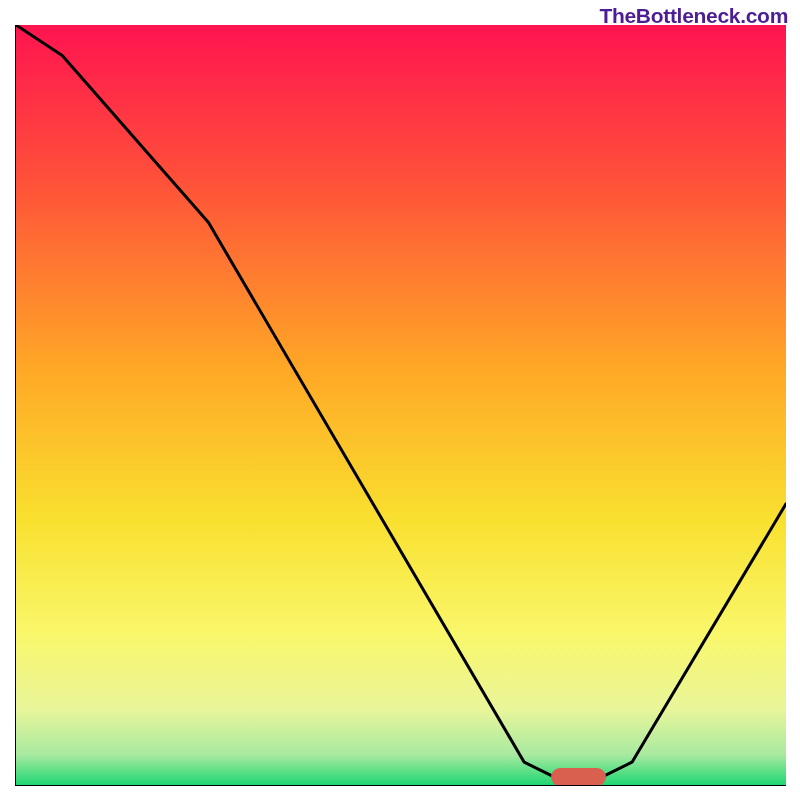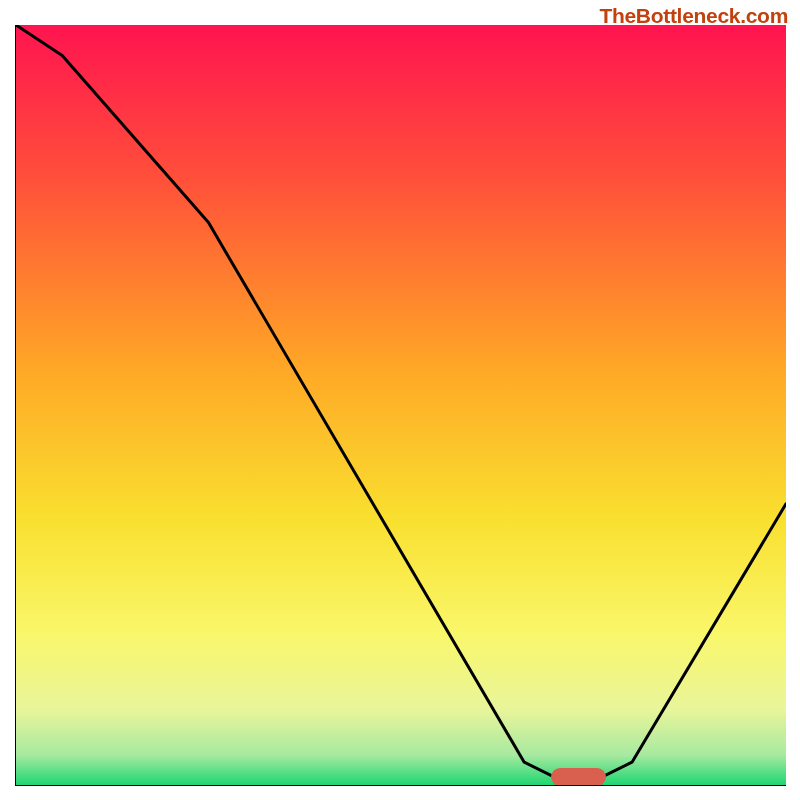--- a/index.html
+++ b/index.html
@@ -39,21 +39,21 @@
     top: 0;
     width: 100%;
     height: 100%;
   }
   .watermark {
     position: absolute;
     top: 4px;
     right: 12px;
     font-size: 21px;
     font-weight: bold;
-    color: #c2410c;
+    color: #4c1d95;
     letter-spacing: -0.3px;
   }
   .marker {
     position: absolute;
     background: #d9604f;
     border-radius: 9px;
     height: 18px;
     width: 55px;
   }
 </style>

